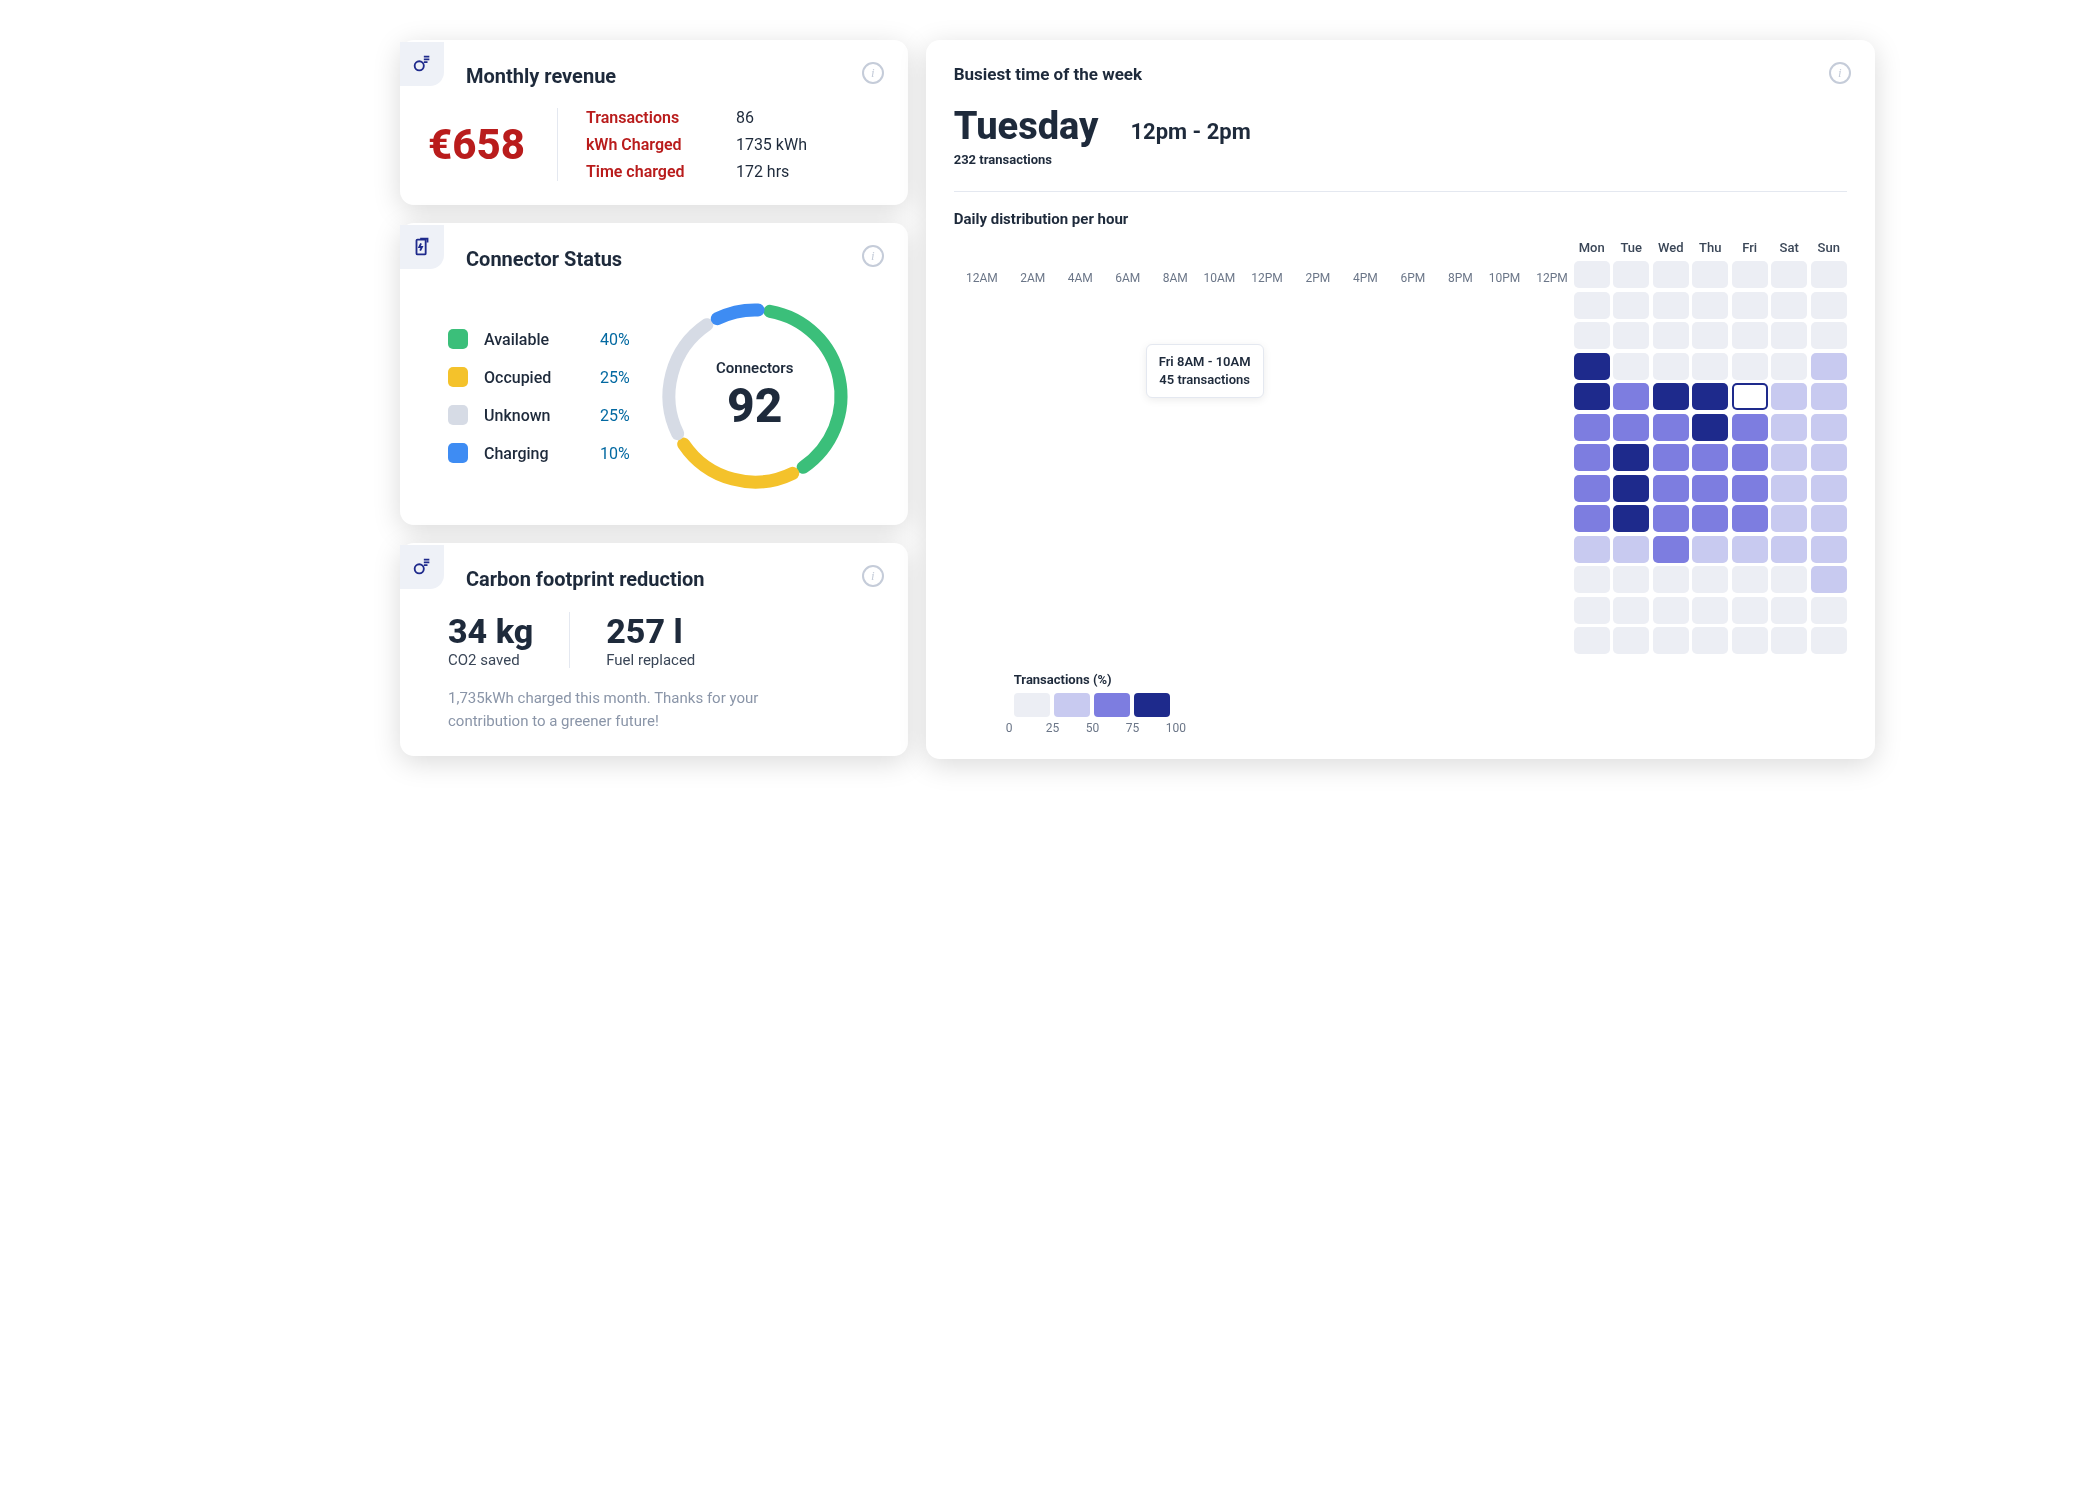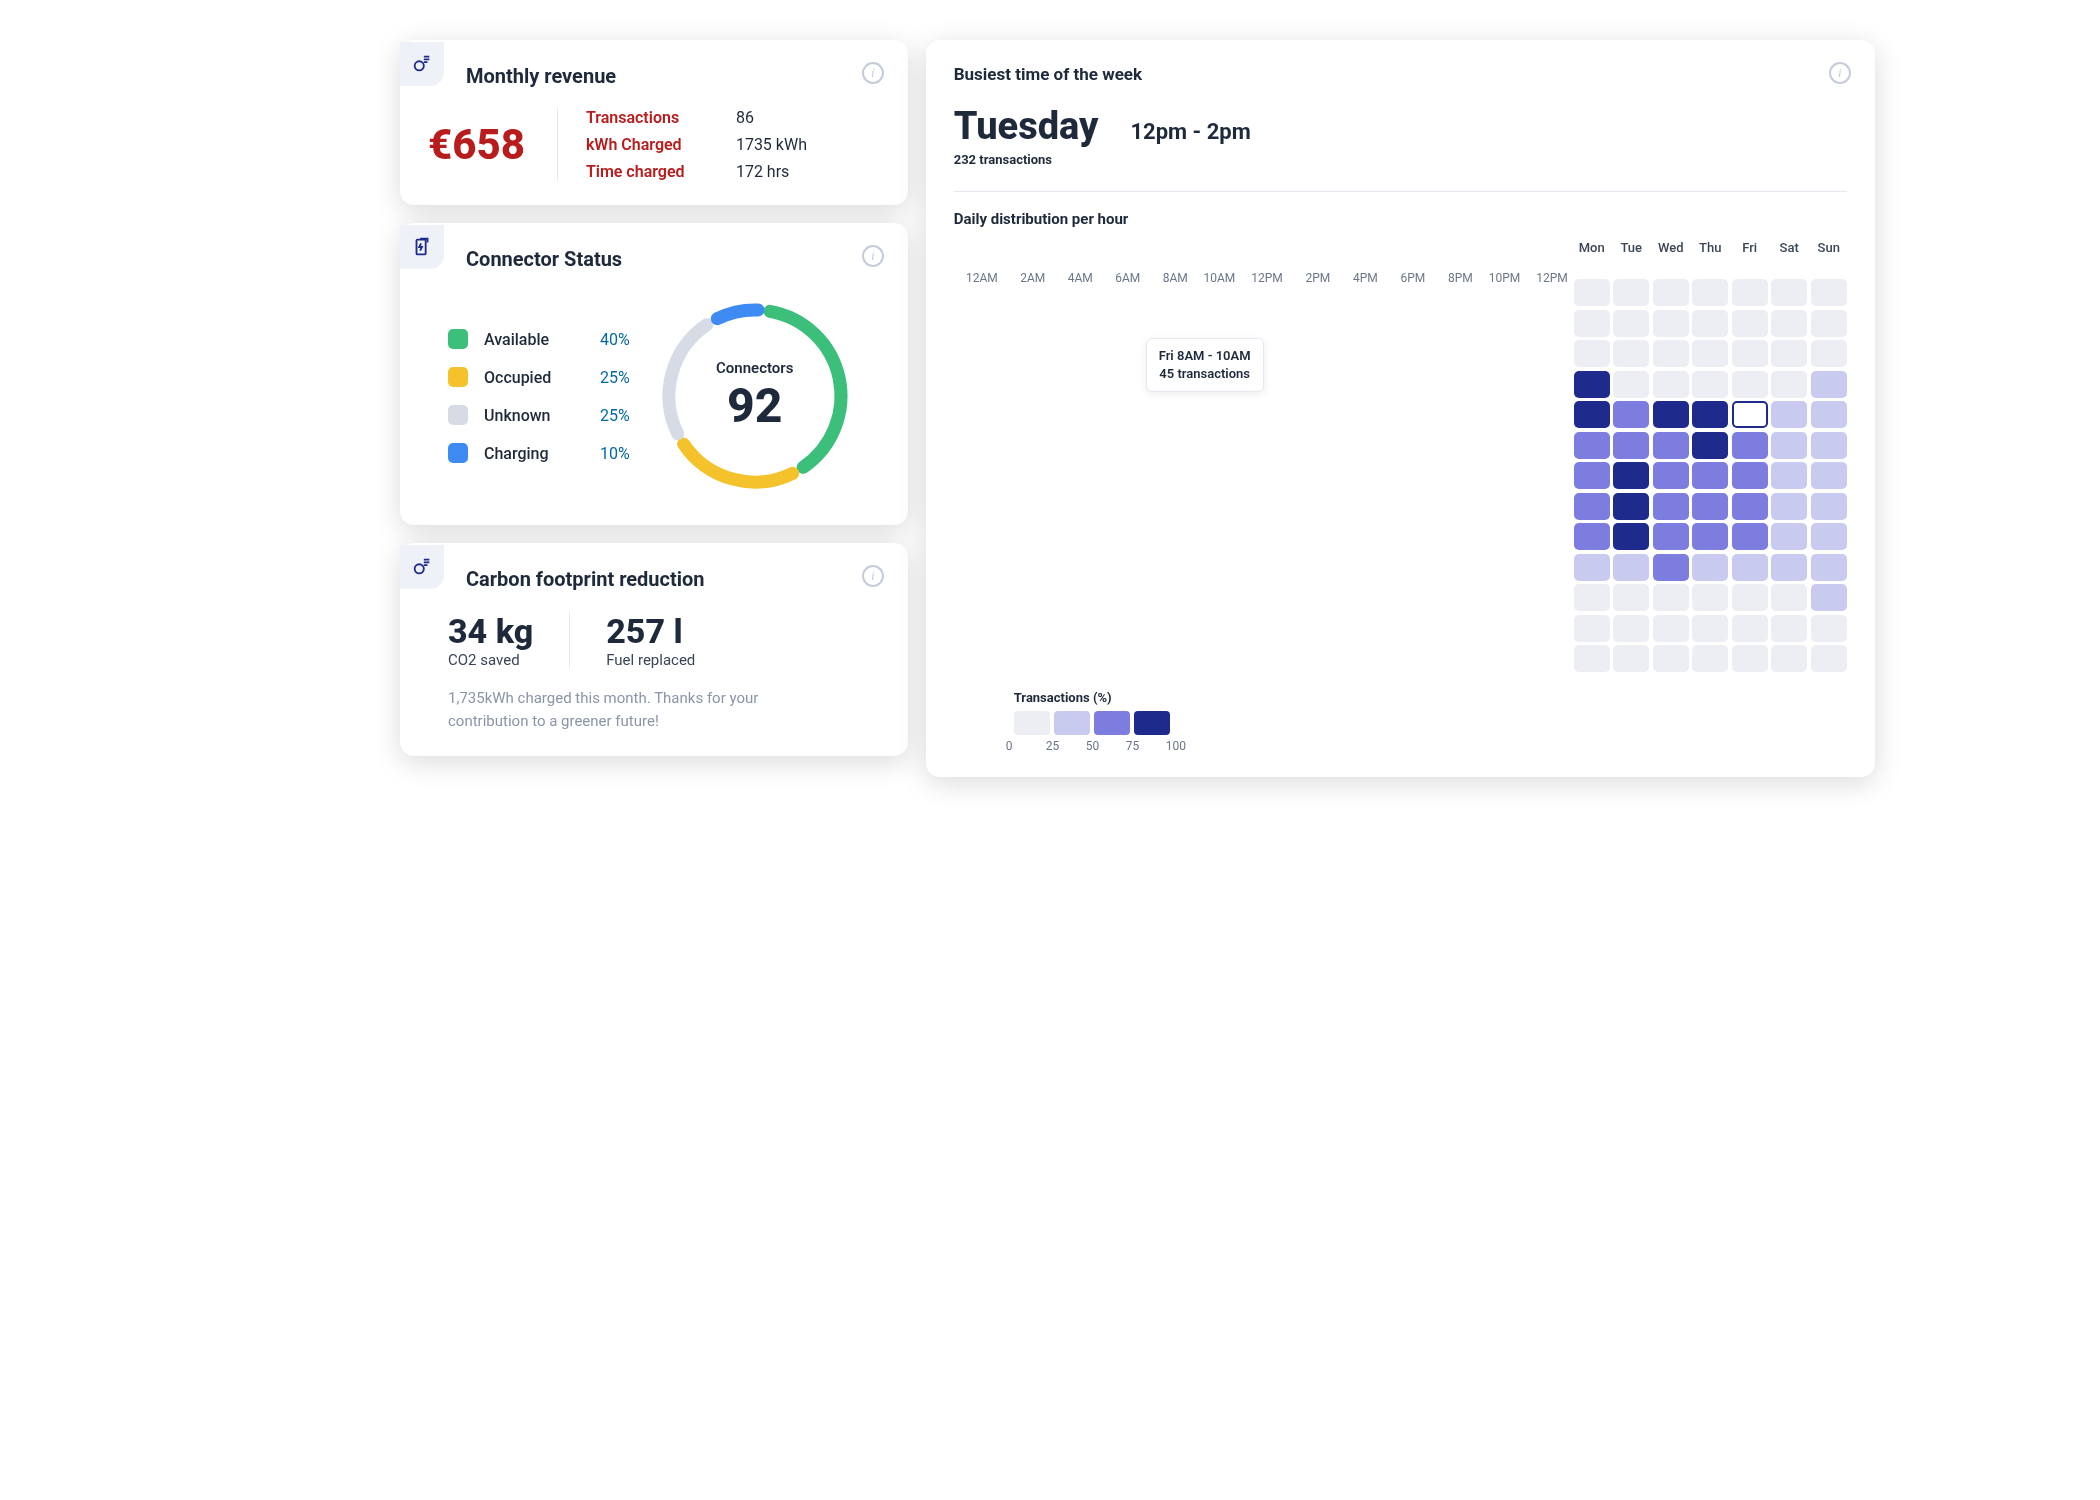--- a/index.html
+++ b/index.html
@@ -103,21 +103,21 @@
 .busiest-title { font-size: 17px; font-weight: 700; margin-bottom: 20px; }
 .busiest-head { display: flex; align-items: baseline; gap: 32px; }
 .busiest-day { font-size: 38px; font-weight: 800; }
 .busiest-time { font-size: 22px; font-weight: 700; }
 .busiest-sub { font-size: 13px; font-weight: 700; margin-top: 4px; margin-bottom: 24px; }
 .hr { height: 1px; background: #e4e8f0; margin-bottom: 18px; }
 .dist-title { font-size: 15px; font-weight: 700; margin-bottom: 12px; }
 .heatmap-wrap { display: flex; gap: 6px; position: relative; }
 .hour-labels { display: flex; flex-direction: row; gap: 3.5px; padding-top: 24px; }
 .hour-label { height: 27px; font-size: 12px; color: #6b7688; text-align: right; width: 44px; display: flex; align-items: center; justify-content: flex-end; }
-.heatmap-grid { display: flex; flex-direction: column; gap: 21px; }
+.heatmap-grid { display: flex; flex-direction: column; gap: 3px; }
 .day-labels { display: flex; gap: 3.5px; }
 .day-label { width: 36px; text-align: center; font-size: 13px; color: #3a4657; font-weight: 500; }
 .heatmap-rows { display: flex; flex-direction: column; gap: 3.5px; margin-top: 3px; }
 .hm-row { display: flex; gap: 3.5px; }
 .hm-cell { width: 36px; height: 27px; border-radius: 5px; }
 .lvl0 { background: #eceef4; }
 .lvl1 { background: #c8caf0; }
 .lvl2 { background: #7d7de0; }
 .lvl3 { background: #1e2a8c; }
 .hm-cell.outlined { box-shadow: inset 0 0 0 2px #1e2a8c; background: #fff; }
@@ -406,21 +406,21 @@
                 <div class="hm-cell lvl0"></div>
                 <div class="hm-cell lvl0"></div>
                 <div class="hm-cell lvl0"></div>
                 <div class="hm-cell lvl0"></div>
                 <div class="hm-cell lvl0"></div>
                 <div class="hm-cell lvl0"></div>
                 <div class="hm-cell lvl0"></div>
               </div>
             </div>
         </div>
-        <div class="tooltip" id="hm-tooltip" style="top:98px; left:192px;">
+        <div class="tooltip" id="hm-tooltip" style="top:104px; left:192px;">
           <div>Fri 8AM - 10AM</div>
           <div>45 transactions</div>
         </div>
       </div>
 
       <div class="hm-legend">
         <div class="hm-legend-title">Transactions (%)</div>
         <div class="hm-legend-swatches">
           <div class="hm-legend-sw lvl0"></div>
           <div class="hm-legend-sw lvl1"></div>

